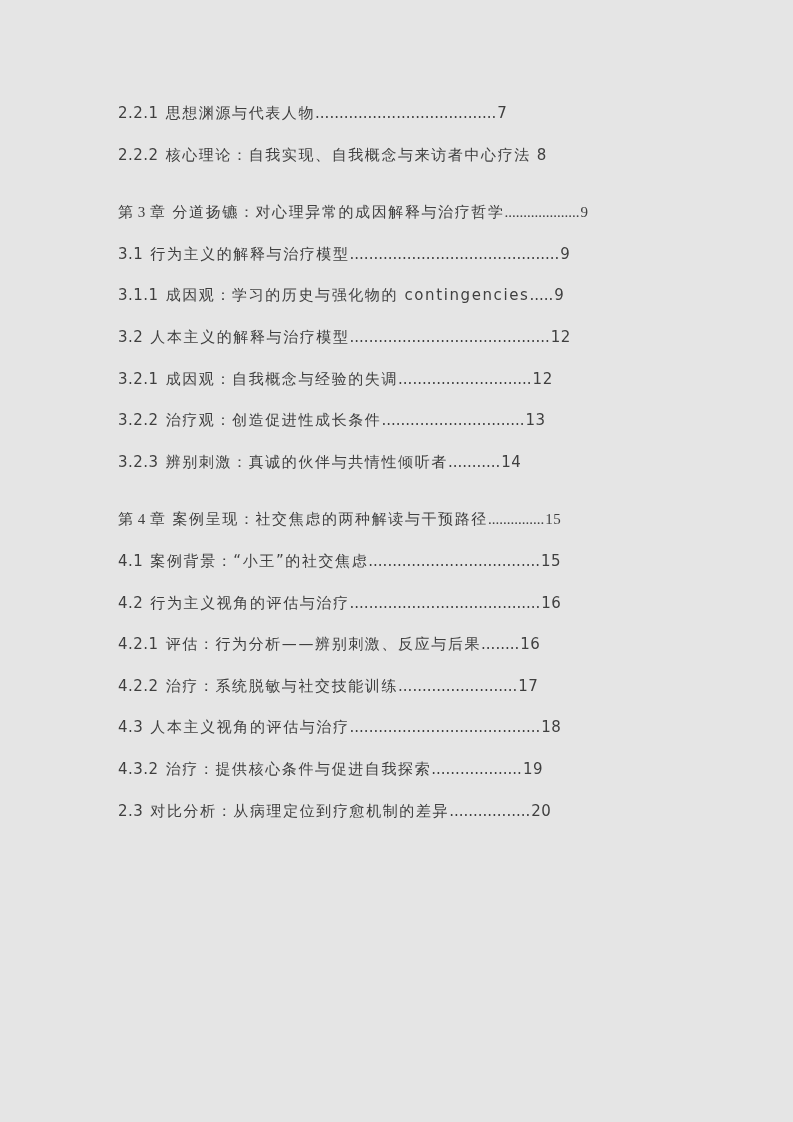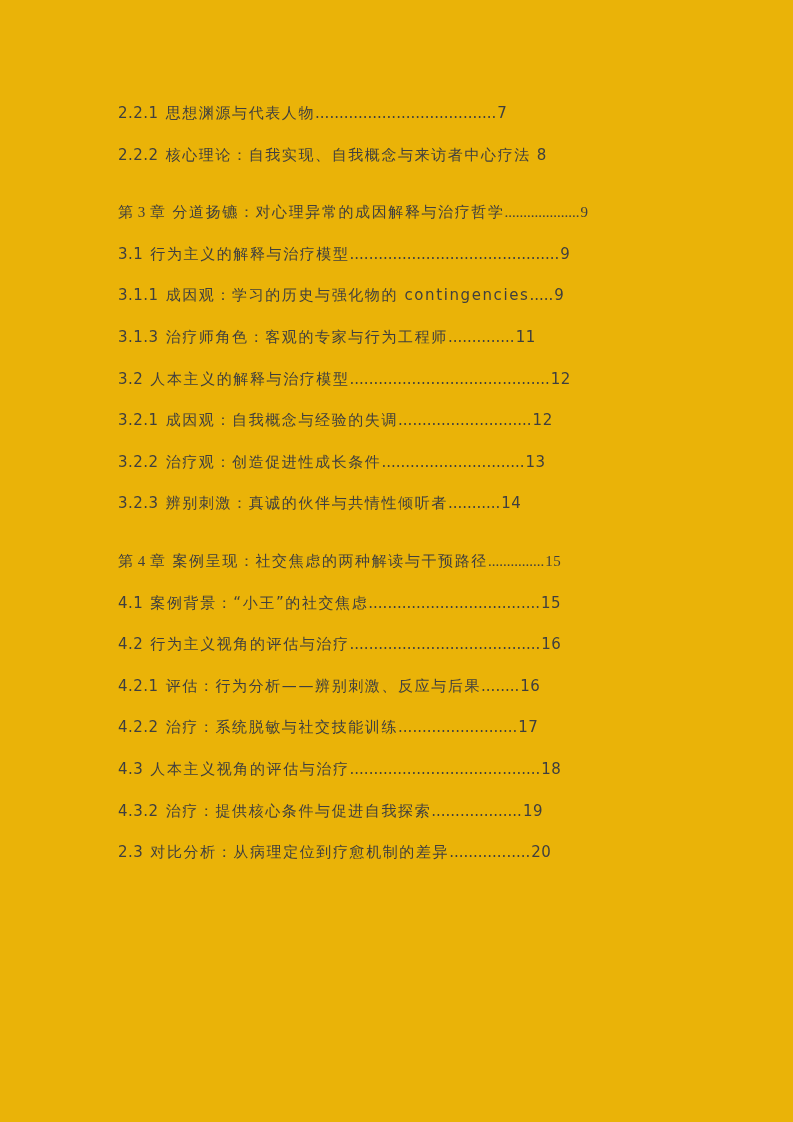--- a/index.html
+++ b/index.html
@@ -10,21 +10,21 @@
   body {
     width: 793px;
     height: 1122px;
     position: relative;
     overflow: hidden;
     font-family: "DejaVu Sans", "Liberation Sans", sans-serif;
   }
   .page {
     position: absolute;
     inset: 0;
-    background: #eab308;
+    background: #e5e5e5;
   }
   .toc {
     position: absolute;
     left: 118px;
     top: 93px;
     right: 40px;
     color: #3f3f3f;
     font-size: 15px;
     white-space: nowrap;
   }
@@ -72,23 +72,20 @@
 
   <div class="entry">
     <span class="num">3.1</span><span class="title">行为主义的解释与治疗模型</span><span class="dots">............................................</span><span class="pg">9</span>
   </div>
 
   <div class="entry">
     <span class="num">3.1.1</span><span class="title">成因观：学习的历史与强化物的 contingencies</span><span class="dots">.....</span><span class="pg">9</span>
   </div>
 
 
-  <div class="entry">
-    <span class="num">3.1.3</span><span class="title">治疗师角色：客观的专家与行为工程师</span><span class="dots">..............</span><span class="pg">11</span>
-  </div>
 
   <div class="entry">
     <span class="num">3.2</span><span class="title">人本主义的解释与治疗模型</span><span class="dots">..........................................</span><span class="pg">12</span>
   </div>
 
   <div class="entry">
     <span class="num">3.2.1</span><span class="title">成因观：自我概念与经验的失调</span><span class="dots">............................</span><span class="pg">12</span>
   </div>
 
   <div class="entry">

